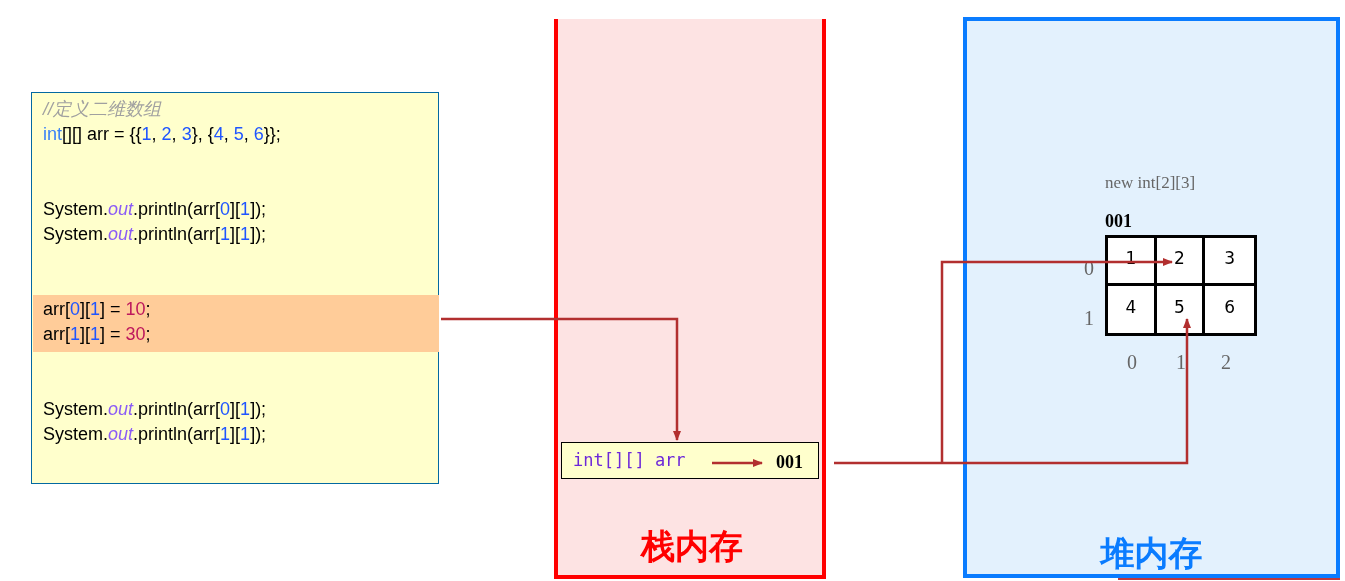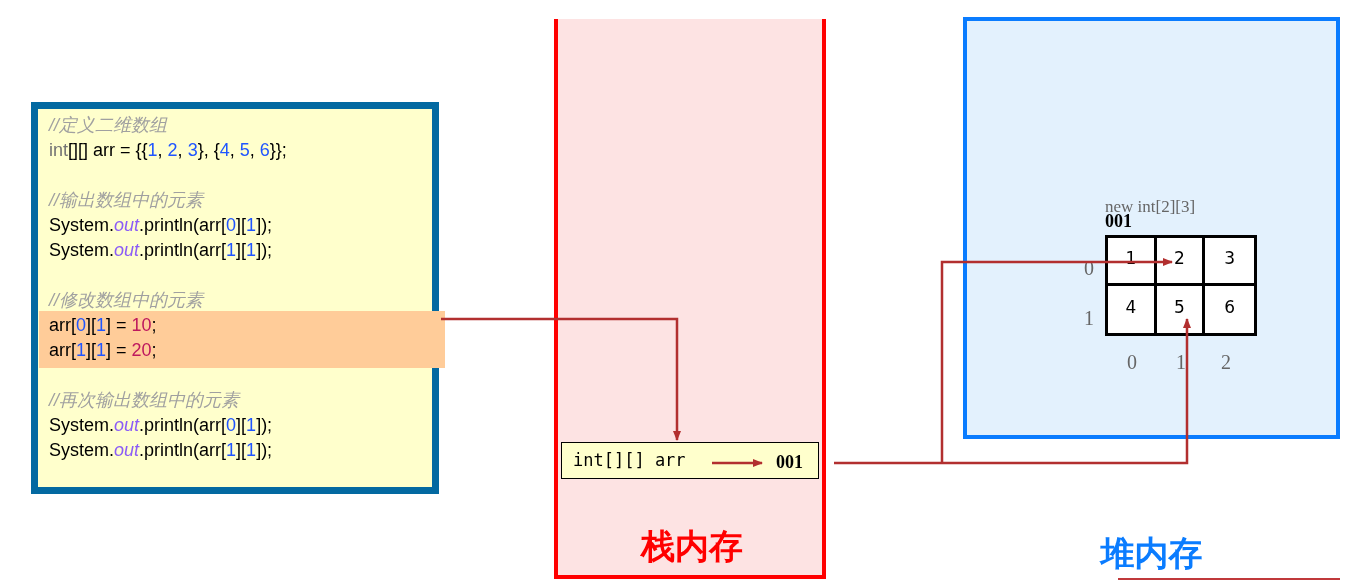--- a/index.html
+++ b/index.html
@@ -5,35 +5,35 @@
   html, body { margin: 0; padding: 0; }
   body {
     width: 1345px; height: 581px; position: relative; overflow: hidden;
     background: #ffffff;
     font-family: "Liberation Sans", sans-serif;
   }
   .abs { position: absolute; }
 
   
   #code-box {
-    left: 31px; top: 102px; width: 408px; height: 392px;
-    background: #ffffcc; border: 7px solid #0369a1;
+    left: 31px; top: 92px; width: 408px; height: 392px;
+    background: #ffffcc; border: 1px solid #0369a1;
     box-sizing: border-box;
   }
   #code-highlight {
     left: 1px; top: 202px; width: 406px; height: 57px;
     background: #ffcc99;
   }
   .code-line {
     position: absolute; left: 11px; height: 25px; line-height: 25px;
     font-size: 18px; color: #000; white-space: pre;
     font-family: "Liberation Sans", sans-serif;
   }
   .cmt { color: #a0a0a0; font-style: italic; }
-  .kw { color: #737373; }
+  .kw { color: #3b82f6; }
   .num { color: #1f55ff; }
   .num2 { color: #be185d; }
   .fld { color: #8b5cf6; font-style: italic; }
 
   
   #stack-panel {
     left: 554px; top: 19px; width: 272px; height: 560px;
     background: #fde3e3;
     border-left: 4px solid #ff0000; border-right: 4px solid #ff0000; border-bottom: 4px solid #ff0000;
     box-sizing: border-box;
@@ -41,42 +41,41 @@
   #stack-label {
     left: 0; width: 268px; top: 505px; text-align: center;
     font-size: 34px; font-weight: bold; color: #ff0000;
     font-family: "DejaVu Sans", sans-serif;
   }
   #stack-var {
     left: 561px; top: 442px; width: 258px; height: 37px;
     background: #ffffcc; border: 1px solid #000; box-sizing: border-box;
   }
   #stack-var-name {
-    left: 11px; top: 7px; font-size: 17px; color: #000000;
+    left: 11px; top: 7px; font-size: 17px; color: #6d28d9;
     font-family: "DejaVu Sans Mono", monospace;
   }
   #stack-var-addr {
     left: 214px; top: 9px; font-size: 18px; font-weight: bold; color: #000;
     font-family: "Liberation Serif", serif;
   }
 
   
   #heap-panel {
-    left: 963px; top: 17px; width: 377px; height: 422px;
+    left: 963px; top: 17px; width: 377px; height: 561px;
     background: #e3f1fd; border: 4px solid #0a7cff; box-sizing: border-box;
   }
   #heap-label {
     left: 0; width: 369px; top: 510px; text-align: center;
     font-size: 34px; font-weight: bold; color: #0a7cff;
     font-family: "DejaVu Sans", sans-serif;
   }
   #heap-new {
     left: 1105px; top: 173px; font-size: 17px; color: #666;
     font-family: "Liberation Serif", serif;
-    margin-top: 24px;
   }
   #heap-addr {
     left: 1105px; top: 211px; font-size: 18px; font-weight: bold; color: #000;
     font-family: "Liberation Serif", serif;
   }
   #grid {
     left: 1105px; top: 235px; width: 152px; height: 101px;
     display: grid; grid-template-columns: repeat(3, 1fr); grid-template-rows: repeat(2, 1fr);
     border: 3px solid #000; box-sizing: border-box; background: #fff;
   }
@@ -101,29 +100,26 @@
 </style>
 </head>
 <body>
 
 <div id="code-box" class="abs">
   <div id="code-highlight" class="abs"></div>
 
   <div class="code-line cmt" style="top:4px">//定义二维数组</div>
   <div class="code-line" style="top:29px"><span class="kw">int</span><span>[][] arr = {{</span><span class="num">1</span><span>, </span><span class="num">2</span><span>, </span><span class="num">3</span><span>}, {</span><span class="num">4</span><span>, </span><span class="num">5</span><span>, </span><span class="num">6</span><span>}};</span></div>
 
-  <div class="code-line cmt" style="top:79px">//输出数组中的元素</div>
   <div class="code-line" style="top:104px"><span>System.</span><span class="fld">out</span><span>.println(arr[</span><span class="num">0</span><span>][</span><span class="num">1</span><span>]);</span></div>
   <div class="code-line" style="top:129px"><span>System.</span><span class="fld">out</span><span>.println(arr[</span><span class="num">1</span><span>][</span><span class="num">1</span><span>]);</span></div>
 
-  <div class="code-line cmt" style="top:179px">//修改数组中的元素</div>
   <div class="code-line" style="top:204px"><span>arr[</span><span class="num">0</span><span>][</span><span class="num">1</span><span>] = </span><span class="num2">10</span><span>;</span></div>
-  <div class="code-line" style="top:229px"><span>arr[</span><span class="num">1</span><span>][</span><span class="num">1</span><span>] = </span><span class="num2">20</span><span>;</span></div>
+  <div class="code-line" style="top:229px"><span>arr[</span><span class="num">1</span><span>][</span><span class="num">1</span><span>] = </span><span class="num2">30</span><span>;</span></div>
 
-  <div class="code-line cmt" style="top:279px">//再次输出数组中的元素</div>
   <div class="code-line" style="top:304px"><span>System.</span><span class="fld">out</span><span>.println(arr[</span><span class="num">0</span><span>][</span><span class="num">1</span><span>]);</span></div>
   <div class="code-line" style="top:329px"><span>System.</span><span class="fld">out</span><span>.println(arr[</span><span class="num">1</span><span>][</span><span class="num">1</span><span>]);</span></div>
 </div>
 
 <div id="stack-panel" class="abs">
   <div id="stack-label" class="abs">栈内存</div>
 </div>
 <div id="stack-var" class="abs">
   <span id="stack-var-name" class="abs">int[][] arr</span>
   <span id="stack-var-addr" class="abs">001</span>

